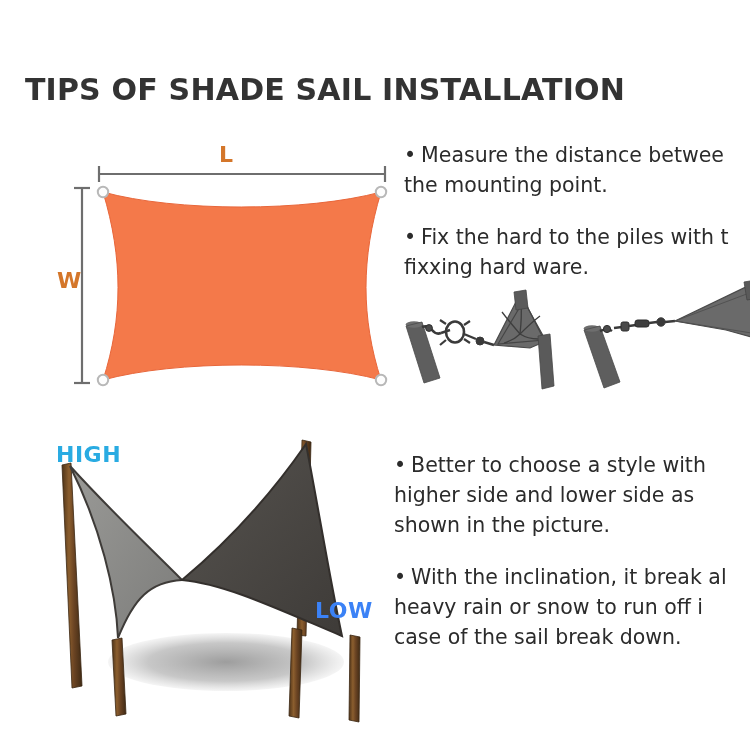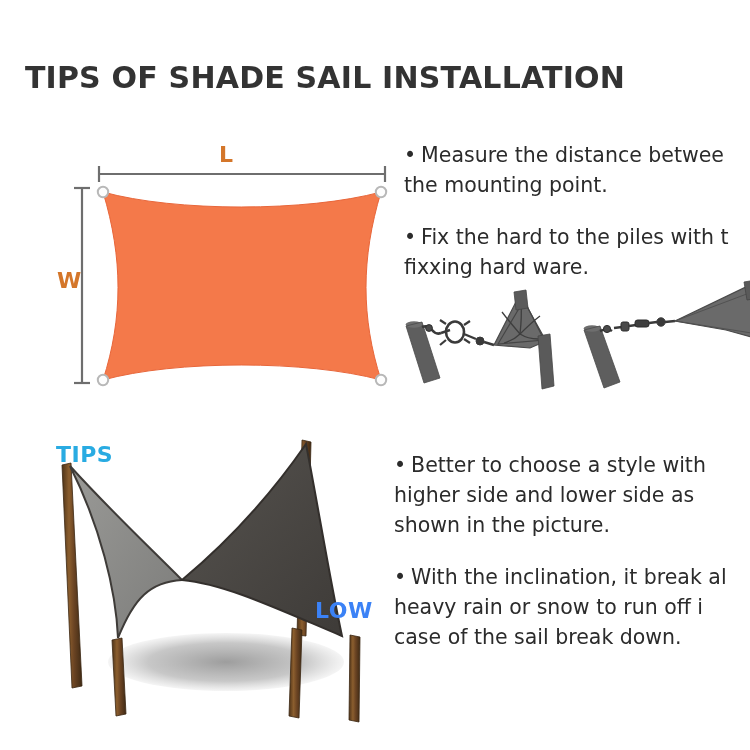--- a/index.html
+++ b/index.html
@@ -20,21 +20,21 @@
     inset: 0;
     width: 750px;
     height: 750px;
     background: #ffffff;
     overflow: hidden;
   }
 
   
   .title {
     position: absolute;
-    top: 60px;
+    top: 72px;
     left: 0;
     width: 650px;
     text-align: center;
     font-size: 30px;
     font-weight: bold;
     letter-spacing: 0.2px;
     color: #333333;
     font-family: "DejaVu Sans", sans-serif;
     white-space: nowrap;
   }
@@ -271,21 +271,21 @@
         <path d="M 82 210 L 92 208 L 96 284 L 86 286 Z" fill="url(#postGrad)" stroke="#3A2612" stroke-width="0.8"></path>
       </g>
       <g>
         <path d="M 262 198 L 272 200 L 269 288 L 259 286 Z" fill="url(#postGrad)" stroke="#3A2612" stroke-width="0.8"></path>
       </g>
       <g>
         <path d="M 320 205 L 330 207 L 329 292 L 319 290 Z" fill="url(#postGrad)" stroke="#3A2612" stroke-width="0.8"></path>
       </g>
     </svg>
 
-    <div class="hl-label high" style="color:#29ABE2">TIPS</div>
+    <div class="hl-label high" style="color:#29ABE2">HIGH</div>
     <div class="hl-label low" style="color:#3b82f6">LOW</div>
   </div>
 
   <div class="panel-bot-right">
     <div class="bullets">
 
       <div class="bullet-item">
         <div class="bullet-line">
           <span class="bullet-dot">•</span><span>Better to choose a style with</span>
         </div>

